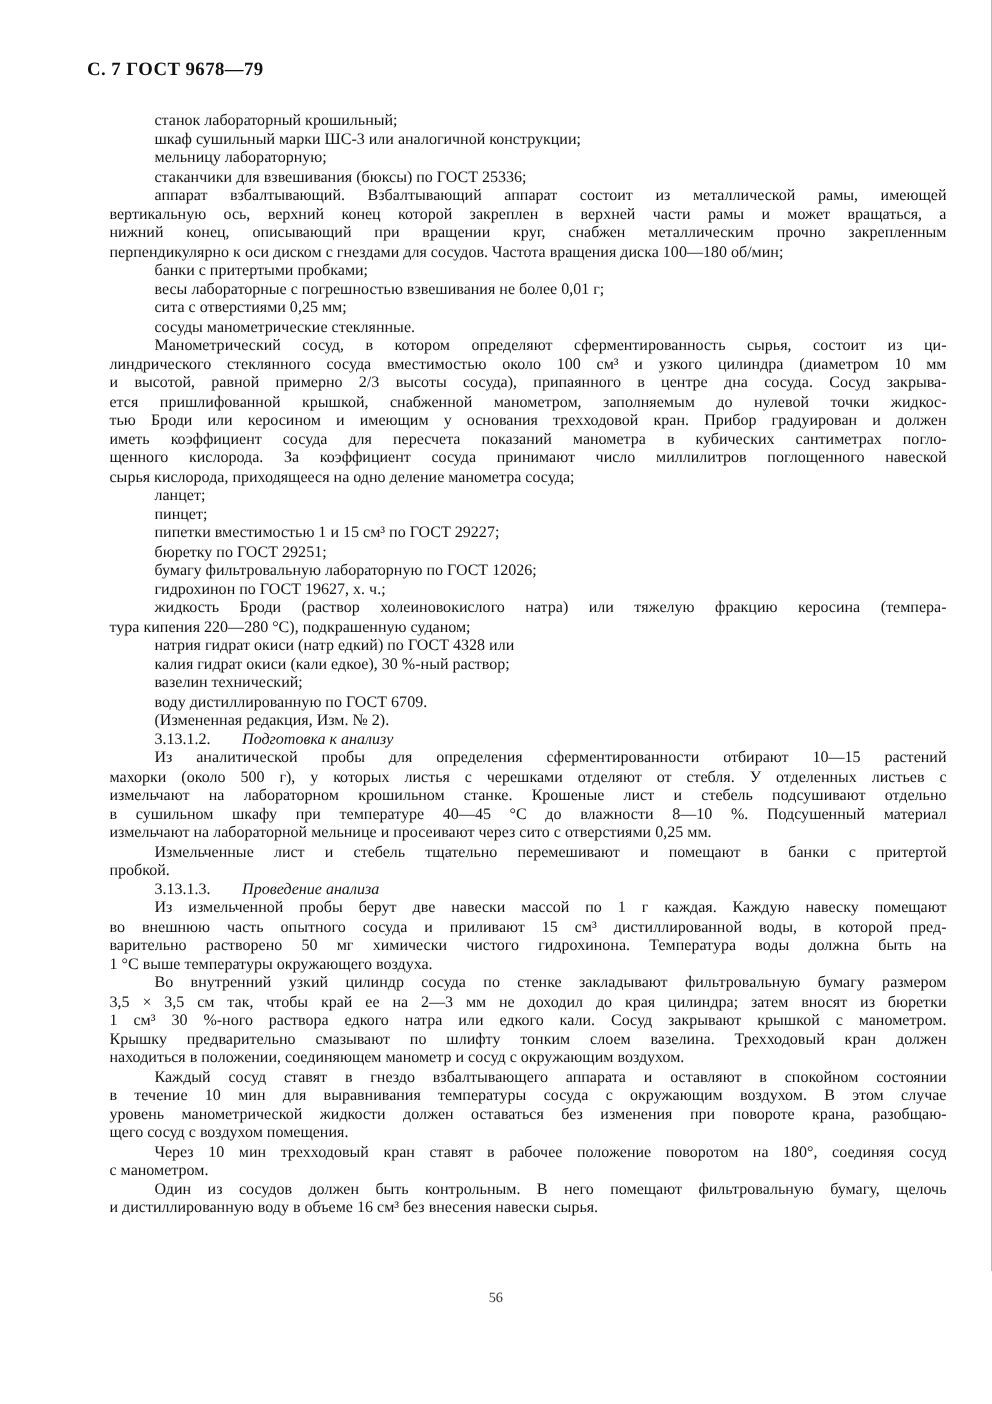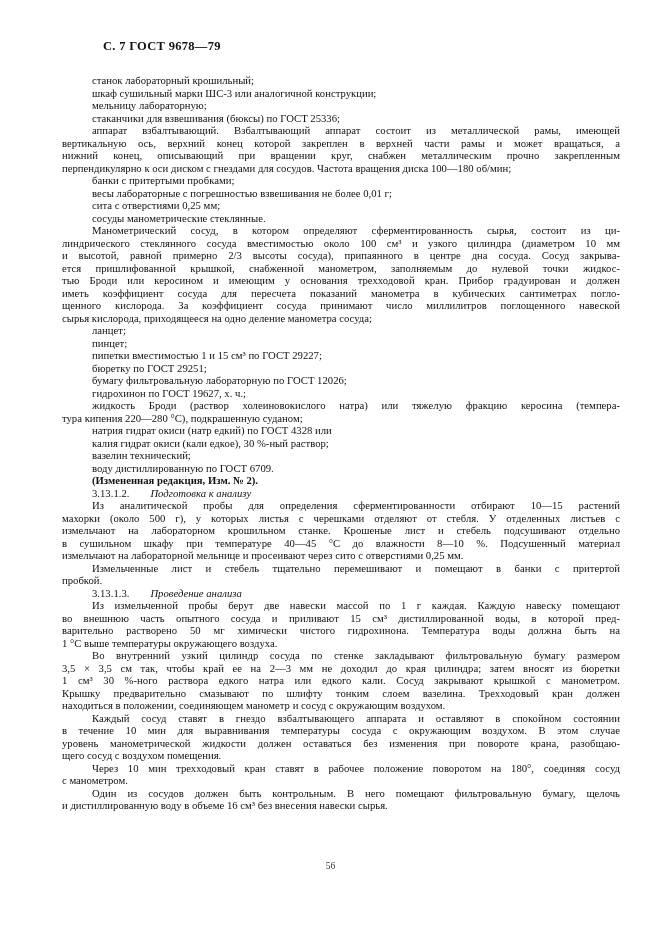--- a/index.html
+++ b/index.html
@@ -14,34 +14,33 @@
     margin: 0 auto;
   }
   .header {
     position: absolute;
     left: 58px;
     top: 39px;
     font-size: 12.5px;
     font-weight: bold;
     letter-spacing: 0.3px;
     white-space: nowrap;
-    margin-left: 45px;
   }
   .body {
     position: absolute;
-    left: 62px;
+    left: 73px;
     top: 74px;
     width: 558px;
     font-size: 10.7px;
     line-height: 12.5px;
   }
   .para div, .ln { text-indent: 0; }
   .para div.first, .ln.first { text-indent: 30px; }
   .jl { text-align: justify; text-align-last: justify; }
-  .bold { font-weight: bold; }
+  .bold { font-weight: normal; }
   .it { font-style: italic; }
   .sect-title { margin-left: 21px; }
   .footer {
     position: absolute;
     left: 0;
     top: 861px;
     width: 661px;
     text-align: center;
     font-size: 9.5px;
     color: #333;

